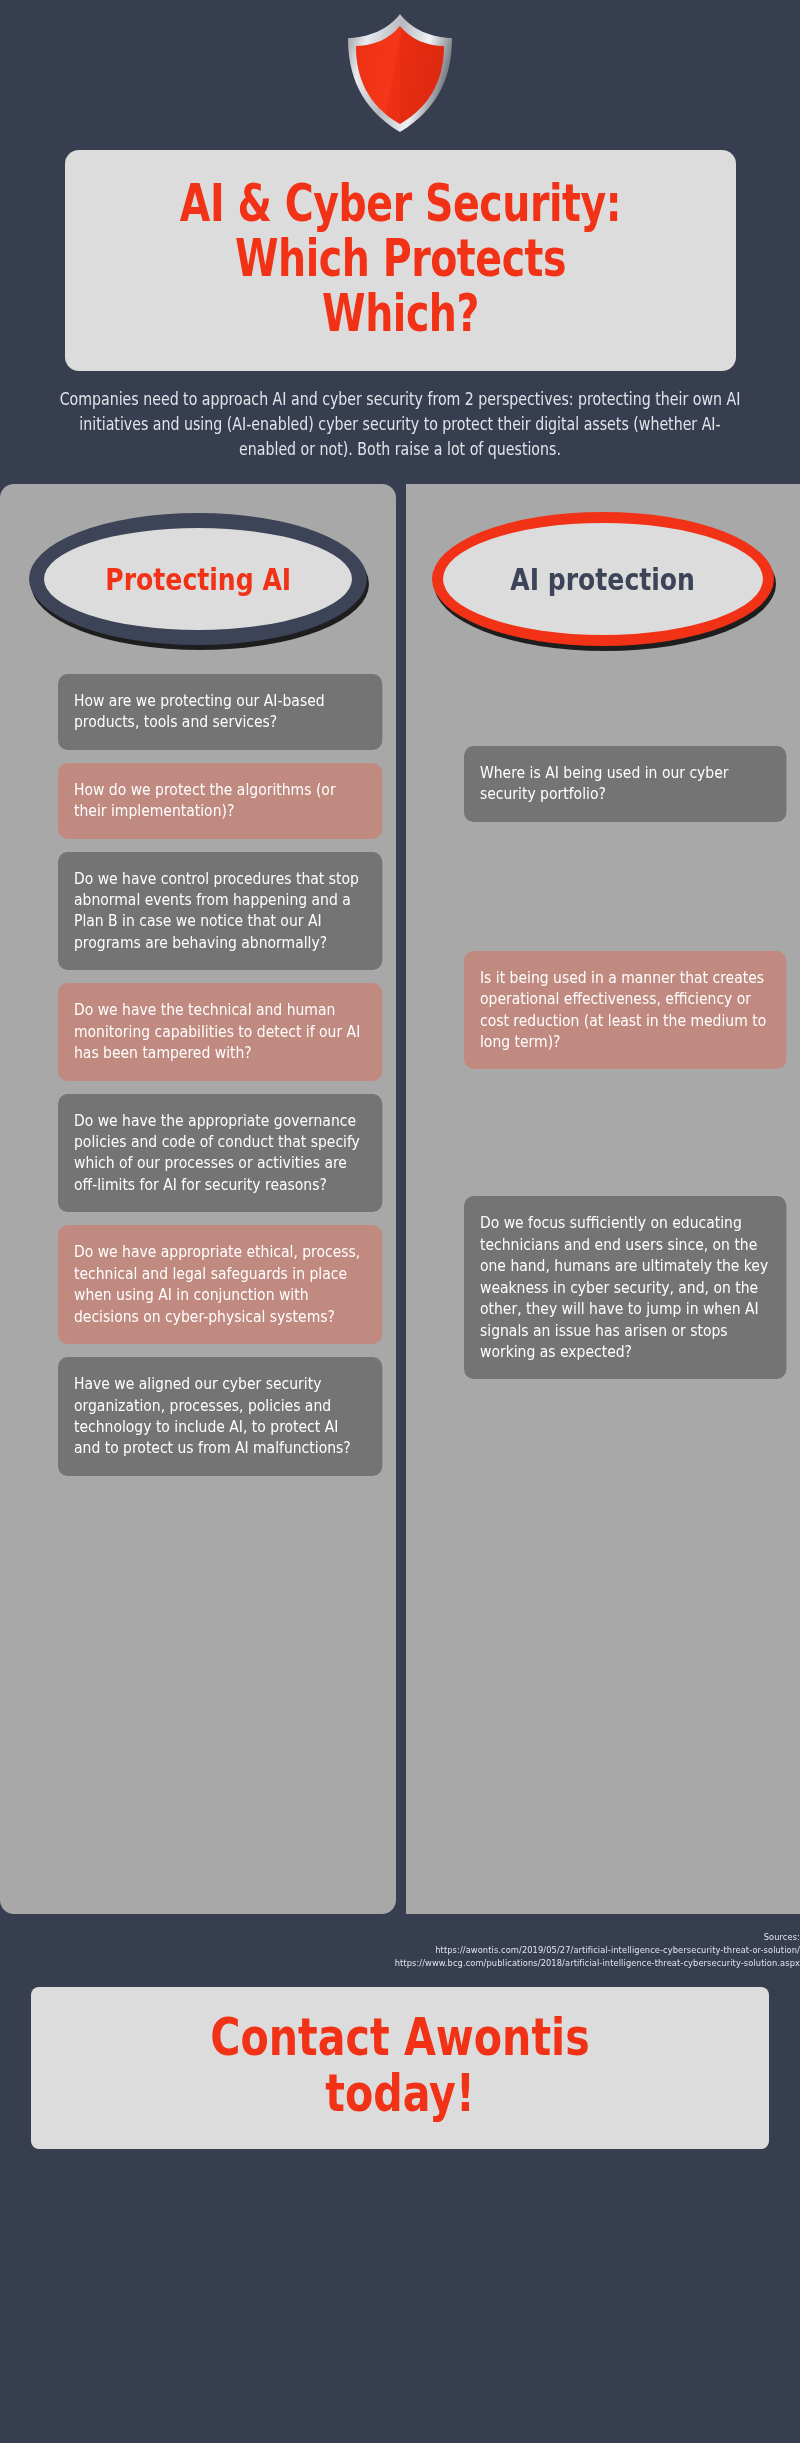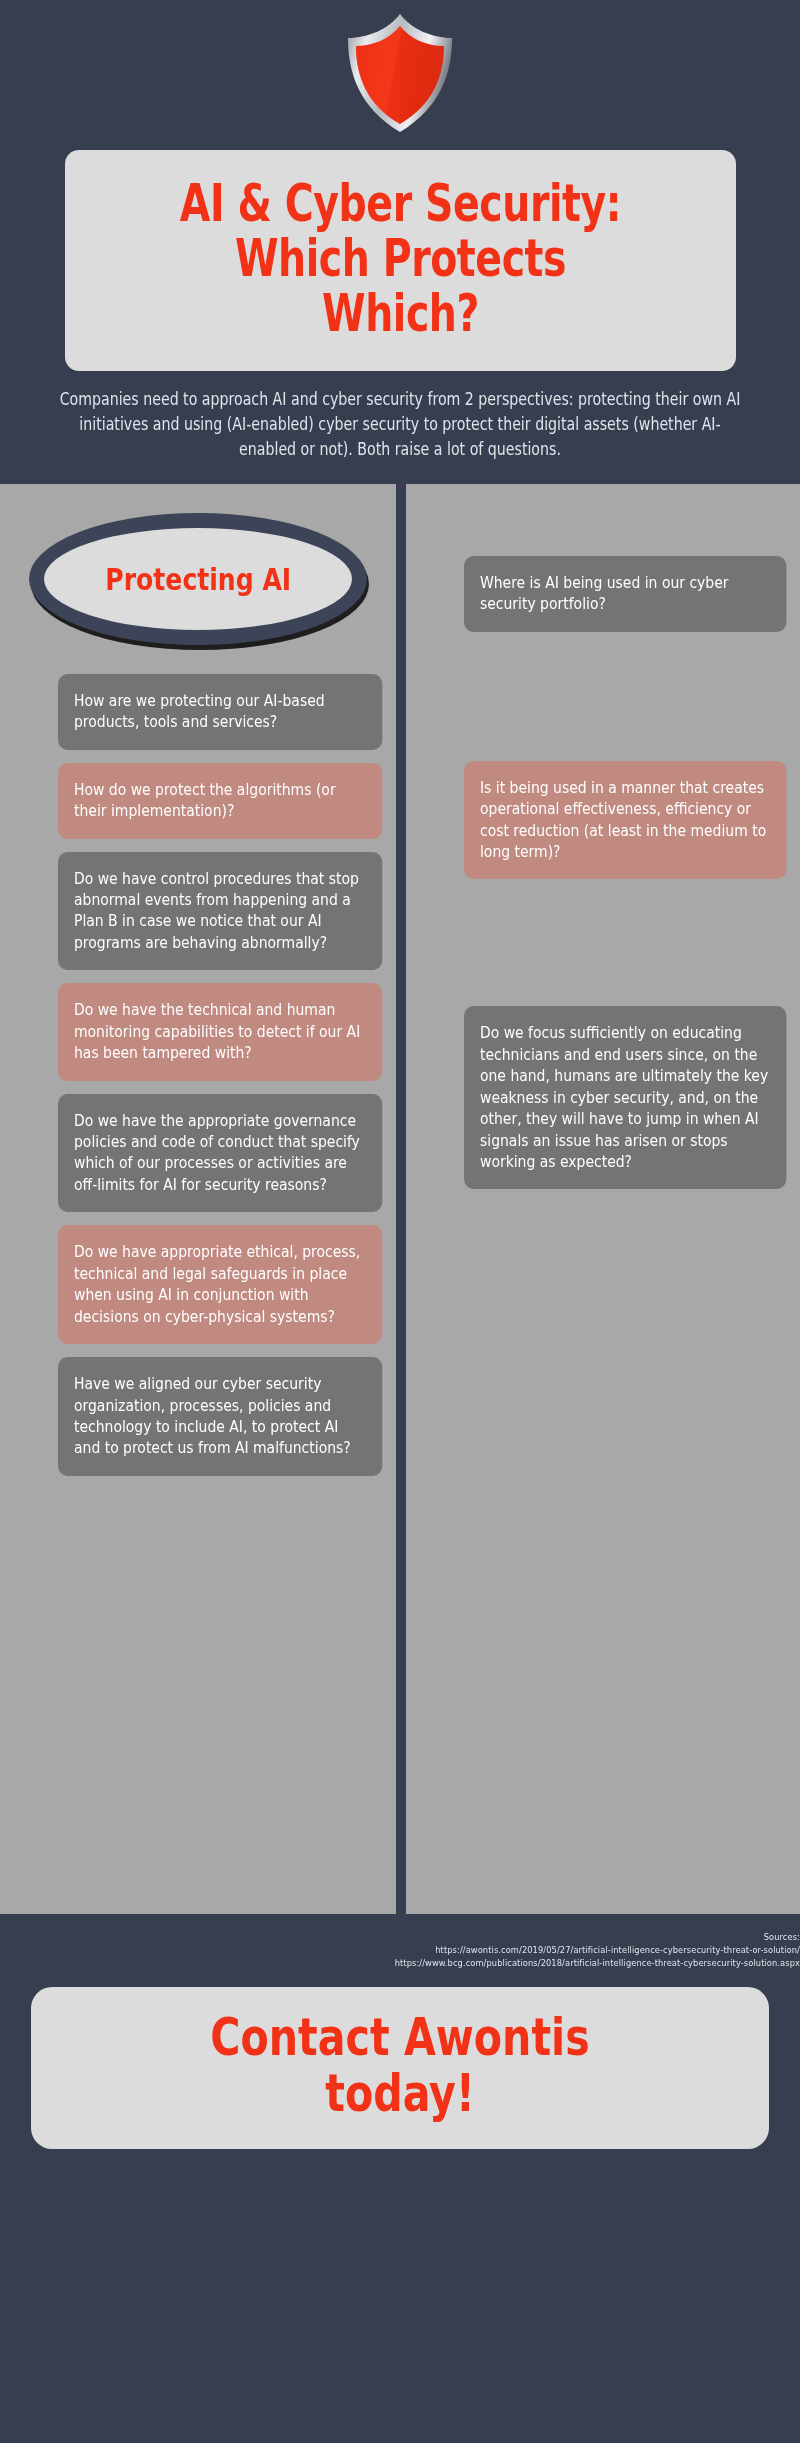--- a/index.html
+++ b/index.html
@@ -59,21 +59,21 @@
     width:800px;
     height:1430px;
     background:#373e50;
     align-items:stretch;
   }
   .col {
     background:#a8a8a8;
     position:relative;
     padding:0;
   }
-  .col-left  { width:396px; }
+  .col-left  { width:396px;border-radius:14px; }
   .col-gap   { width:10px; background:#373e50; flex:0 0 10px; }
   .col-right { width:394px; }
 
   
   .ellipse-row { height:190px; display:flex; align-items:center; justify-content:center; }
   .ellipse {
     width:338px; height:132px;
     border-radius:50%;
     background:#dcdcdc;
     display:flex; align-items:center; justify-content:center;
@@ -120,21 +120,21 @@
     white-space:pre-line;
     letter-spacing:0.1px;
     text-align:right;
   }
 
   
   .cta-wrap { background:#373e50; padding:8px 0 30px 0; display:flex; justify-content:center; }
   .cta-card {
     width:738px;
     background:#dcdcdc;
-    border-radius:21px;
+    border-radius:8px;
     padding:22px 20px 28px 20px;
     text-align:center;
   }
   .cta-text {
     color:#f23216;
     font-size:52px;
     line-height:1.08;
     font-weight:bold;
     font-family:"DejaVu Sans Condensed","Liberation Sans Narrow","Liberation Sans", sans-serif;
     transform:scaleX(0.88);
@@ -193,20 +193,25 @@
       <div class="card card-salmon">Do we have the technical and human monitoring capabilities to detect if our AI has been tampered with?</div>
       <div class="card card-gray">Do we have the appropriate governance policies and code of conduct that specify which of our processes or activities are off-limits for AI for security reasons?</div>
       <div class="card card-salmon">Do we have appropriate ethical, process, technical and legal safeguards in place when using AI in conjunction with decisions on cyber-physical systems?</div>
       <div class="card card-gray">Have we aligned our cyber security organization, processes, policies and technology to include AI, to protect AI and to protect us from AI malfunctions?</div>
     </div>
   </div>
 
   <div class="col-gap"></div>
 
   <div class="col col-right">
+    <div class="ellipse-row">
+      <div class="ellipse ellipse-right">
+        <span class="ell-label ell-right-label">AI protection</span>
+      </div>
+    </div>
     <div class="cards">
       <div class="spacer" style="height:72px"></div>
       <div class="card card-gray">Where is AI being used in our cyber security portfolio?</div>
       <div class="spacer" style="height:116px"></div>
       <div class="card card-salmon">Is it being used in a manner that creates operational effectiveness, efficiency or cost reduction (at least in the medium to long term)?</div>
       <div class="spacer" style="height:114px"></div>
       <div class="card card-gray">Do we focus sufficiently on educating technicians and end users since, on the one hand, humans are ultimately the key weakness in cyber security, and, on the other, they will have to jump in when AI signals an issue has arisen or stops working as expected?</div>
     </div>
   </div>
 </div>

